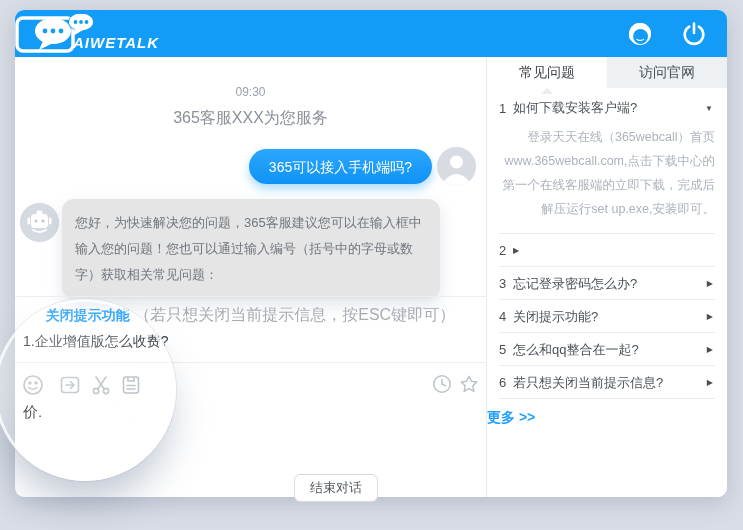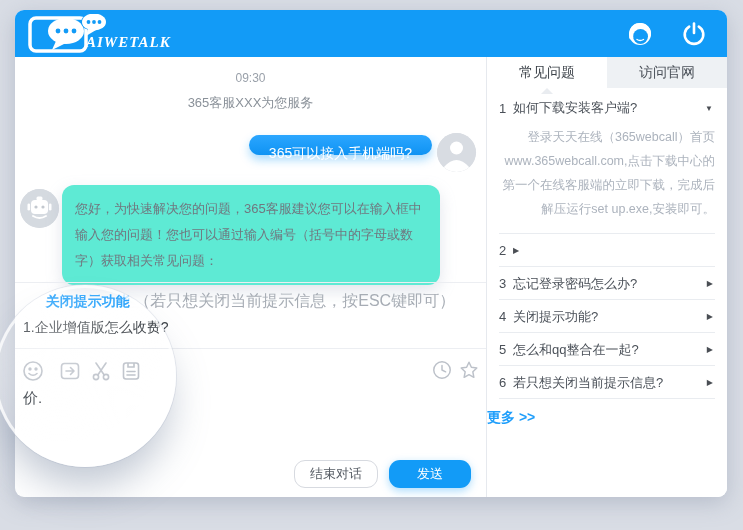--- a/index.html
+++ b/index.html
@@ -13,62 +13,62 @@
     position:absolute; left:15px; top:10px; width:712px; height:487px;
     background:#FFFFFF; border-radius:9px;
     box-shadow:0 6px 22px rgba(120,132,155,.35);
   }
   
   .header {
     position:absolute; left:0; top:0; width:712px; height:47px;
     background:#129BF7; border-radius:9px 9px 0 0;
     display:flex; align-items:center;
   }
-  .logo { position:relative; width:160px; height:44px; margin-left:13px;font-family:Liberation Serif, serif; }
+  .logo { position:relative; width:160px; height:44px; margin-left:0; }
   .logo svg { position:absolute; left:0; top:2px; }
   .logo-text {
     position:absolute; left:58px; top:22px; color:#fff;
     font-size:15px; font-weight:bold; font-style:italic; letter-spacing:1px;
   }
   .header-icons { position:absolute; right:18px; top:0; height:47px; display:flex; align-items:center; gap:24px; }
   .hicon { width:30px; height:30px; display:flex; align-items:center; justify-content:center; cursor:pointer; }
   
-  .chat { position:absolute; left:0; top:48px; width:471px; height:440px; }
+  .chat { position:absolute; left:0; top:62px; width:471px; height:440px; }
   .vdivider { position:absolute; left:471px; top:47px; width:1px; height:440px; background:#E6E9EE; }
   .faq { position:absolute; left:472px; top:47px; width:240px; height:440px; background:#fff; border-radius:0 0 9px 0; }
   
   .time { position:absolute; top:13px; width:100%; text-align:center; font-size:12px; color:#9AA1AA; }
-  .service { position:absolute; top:36px; width:100%; text-align:center; font-size:13px; color:#8A9199; }
+  .service { position:absolute; top:36px; width:100%; text-align:center; font-size:16px; color:#8A9199; }
   .bubble-user {
-    position:absolute; top:77px; right:54px; height:20px; line-height:36px;
+    position:absolute; top:77px; right:54px; height:35px; line-height:36px;
     padding:0 20px; background:linear-gradient(180deg,#2BA6FF,#0F93F3);
     color:#fff; font-size:14px; border-radius:18px;
     box-shadow:0 5px 10px rgba(18,155,247,.35);
   }
   .avatar { border-radius:50%; background:#D8DCE2; overflow:hidden; }
   .avatar-user { position:absolute; top:75px; left:422px; width:39px; height:39px; }
   .avatar-bot  { position:absolute; top:131px; left:5px;  width:39px; height:39px;
                  display:flex; align-items:center; justify-content:center; }
   .bubble-bot {
     position:absolute; top:127px; left:47px; width:378px;
-    background:#5eead4; border-radius:12px; padding:11px 13px;
+    background:#e5e5e5; border-radius:12px; padding:11px 13px;
     font-size:13px; line-height:26px; color:#70777F;
     box-shadow:0 6px 16px rgba(150,160,185,.28);
   }
   .hdiv { position:absolute; left:0; width:471px; height:1px; background:#ECEEF2; }
   .div1 { top:224px; } .div2 { top:290px; }
   .notice { position:absolute; top:233px; width:100%; text-align:center; white-space:nowrap; }
   .notice-link { color:#1E9EFB; font-size:14px; font-weight:bold; cursor:pointer; }
   .notice-hint { color:#A6ACB4; font-size:16px; }
   .hint-q { position:absolute; top:261px; left:8px; font-size:14px; font-weight:500; color:#3B4046; }
   .toolbar-icon { position:absolute; top:301px; width:24px; height:24px; color:#BCC1C9; cursor:pointer; }
   .ti-emoji { left:6px; } .ti-folder { left:43px; } .ti-scissors { left:74px; } .ti-save { left:104px; }
   .ti-clock { left:416px; } .ti-star { left:443px; }
   .input-text { position:absolute; top:331px; left:8px; font-size:15px; color:#3E444B; cursor:text; }
-  .btn { position:absolute; top:402px; height:28px; border-radius:11px; font-size:13px;
+  .btn { position:absolute; top:402px; height:28px; border-radius:6px; font-size:13px;
          display:flex; align-items:center; justify-content:center; cursor:pointer; }
   .btn-end { left:279px; width:84px; background:#fff; border:1px solid #D7DAE0; color:#555B63; }
   .btn-send { left:374px; width:82px; background:#129BF7; border:none; color:#fff;
               box-shadow:0 3px 8px rgba(18,155,247,.35); }
   
   .lens {
     position:absolute; left:-21px; top:227px; width:182px; height:182px;
     border-radius:50%; pointer-events:none; z-index:5;
     border:3px solid rgba(255,255,255,.75);
     box-shadow:0 26px 38px -6px rgba(120,135,160,.45), 0 0 0 1px rgba(210,216,226,.45);
@@ -216,21 +216,20 @@
     </div>
     <div class="toolbar-icon ti-star">
       <svg width="22" height="22" viewBox="0 0 24 24" stroke="currentColor" fill="none" stroke-width="1.6" stroke-linejoin="round">
         <path d="M12 3.5 L14.6 9 L20.5 9.8 L16.2 14 L17.3 20 L12 17.1 L6.7 20 L7.8 14 L3.5 9.8 L9.4 9 Z"></path>
       </svg>
     </div>
 
     <div class="input-text">价.</div>
 
     <button class="btn btn-end">结束对话</button>
-    <button class="btn btn-send">发送</button>
 
     <div class="lens"></div>
   </div>
 
   <div class="vdivider"></div>
 
   <div class="faq">
     <div class="tabs">
       <div class="tab tab-active">常见问题</div>
       <div class="tab tab-inactive">访问官网</div>

